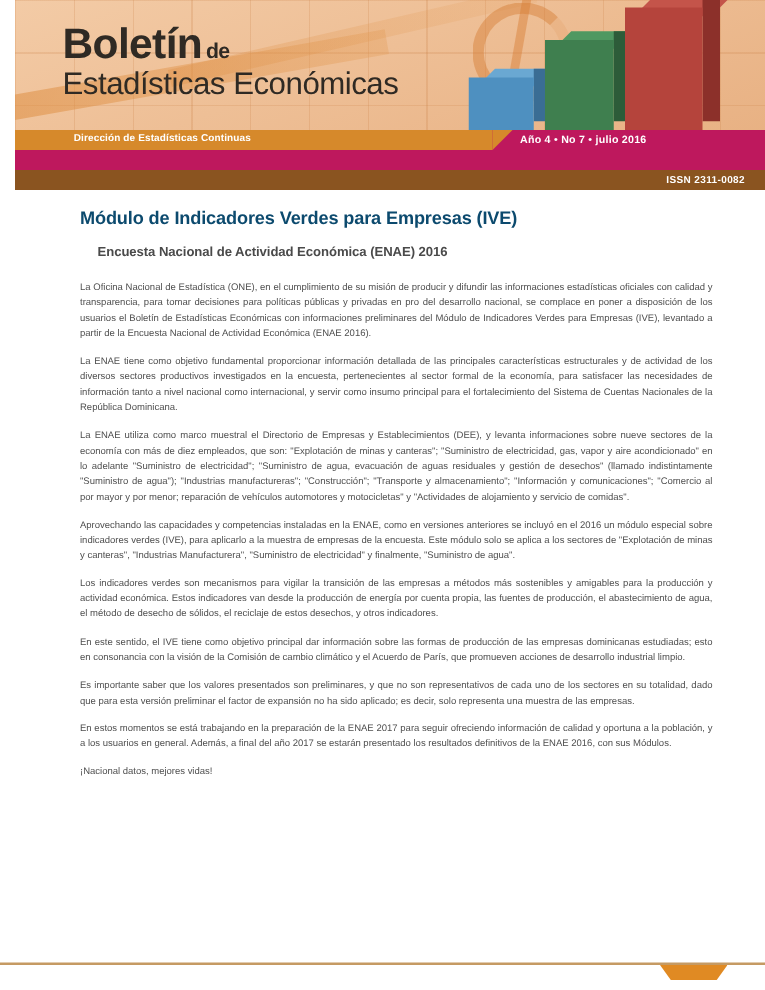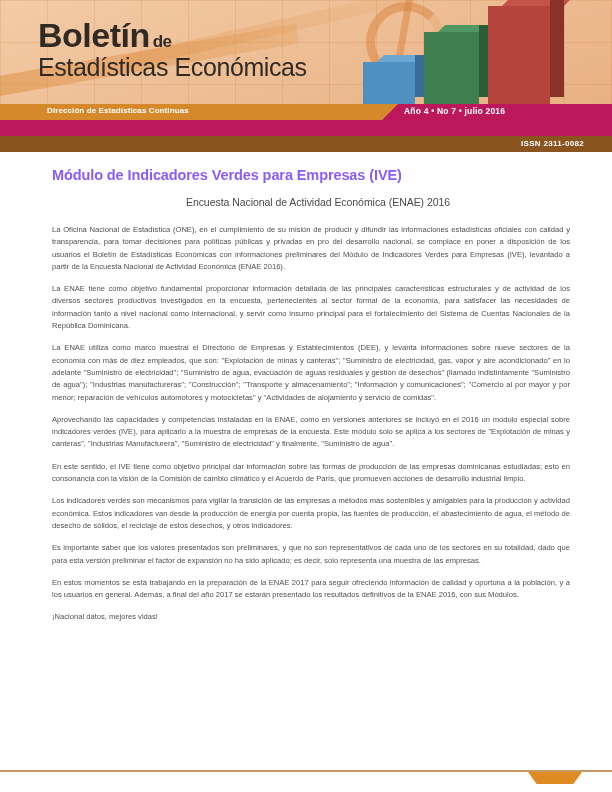--- a/index.html
+++ b/index.html
@@ -15,20 +15,21 @@
     overflow: hidden;
     position: relative;
   }
 
   .page {
     position: relative;
     width: 612px;
     height: 792px;
     background: #ffffff;
     box-sizing: border-box;
+    padding-left: 12px;
   }
 
   
   .masthead {
     position: relative;
     width: 612px;
     height: 104px;
     overflow: hidden;
     background: #f0c49a;
   }
@@ -212,31 +213,30 @@
   }
 
   
   .content {
     position: relative;
     padding: 15px 42px 0 52px;
   }
   .doc-title {
     font-size: 14.5px;
     font-weight: bold;
-    color: #8b5cf6;
+    color: #0c4a6e;
     margin: 0 0 0 0;
     letter-spacing: -0.1px;
   }
   .doc-subtitle {
     font-size: 10.5px;
-    font-weight: normal;
+    font-weight: bold;
     color: #4a4a4a;
     margin: 13px 0 0 14px;
     letter-spacing: -0.05px;
-    text-align: center;
   }
   .body-copy {
     margin-top: 16px;
   }
   .body-copy p {
     font-size: 7.6px;
     line-height: 1.62;
     text-align: justify;
     color: #4f4f4f;
     margin: 0 0 10px 0;
@@ -309,22 +309,22 @@
 
   <div class="content">
     <h1 class="doc-title">Módulo de Indicadores Verdes para Empresas (IVE)</h1>
     <h2 class="doc-subtitle">Encuesta Nacional de Actividad Económica (ENAE) 2016</h2>
 
     <div class="body-copy">
       <p>La Oficina Nacional de Estadística (ONE), en el cumplimiento de su misión de producir y difundir las informaciones estadísticas oficiales con calidad y transparencia, para tomar  decisiones para políticas públicas y privadas en pro del desarrollo nacional, se complace en poner a disposición de los usuarios el Boletín de Estadísticas Económicas con informaciones preliminares del Módulo de Indicadores Verdes para Empresas (IVE), levantado a partir de la Encuesta Nacional de Actividad Económica (ENAE 2016).</p>
       <p>La ENAE tiene como objetivo fundamental proporcionar información detallada de las principales características estructurales y de actividad de los diversos sectores productivos investigados en la encuesta, pertenecientes al sector formal de la economía, para satisfacer las necesidades de información tanto a nivel nacional como internacional, y servir como insumo principal para el fortalecimiento del Sistema de Cuentas Nacionales de la República Dominicana.</p>
       <p>La ENAE utiliza como marco muestral el Directorio de Empresas y Establecimientos (DEE), y  levanta informaciones sobre nueve sectores de la economía con más de diez empleados, que son: "Explotación de minas y canteras"; "Suministro de electricidad, gas, vapor y aire acondicionado" en lo adelante  "Suministro de electricidad"; "Suministro de agua, evacuación de aguas residuales y gestión de desechos" (llamado indistintamente "Suministro de agua"); "Industrias manufactureras"; "Construcción"; "Transporte y almacenamiento"; "Información y comunicaciones"; "Comercio al por mayor y por menor; reparación de vehículos automotores y motocicletas"  y "Actividades de alojamiento y servicio de comidas".</p>
       <p>Aprovechando las capacidades y competencias instaladas en la ENAE, como en versiones anteriores se incluyó en el 2016 un módulo especial sobre indicadores verdes (IVE), para aplicarlo a la muestra de empresas de la encuesta. Este módulo solo se aplica a los sectores de "Explotación de minas y canteras", "Industrias Manufacturera", "Suministro de electricidad" y finalmente, "Suministro de agua".</p>
+      <p>Los indicadores verdes son mecanismos para vigilar la transición de las empresas a métodos más sostenibles y amigables para la producción y actividad económica. Estos indicadores van desde la producción de energía por cuenta propia, las fuentes de producción, el abastecimiento de agua, el método de desecho de sólidos, el reciclaje de estos desechos, y otros indicadores.</p>
       <p>En este sentido, el IVE tiene como objetivo principal dar información sobre las formas de producción de las empresas dominicanas estudiadas; esto en consonancia con la visión de la Comisión de cambio climático y el Acuerdo de París, que promueven acciones de desarrollo industrial limpio.</p>
-      <p>Los indicadores verdes son mecanismos para vigilar la transición de las empresas a métodos más sostenibles y amigables para la producción y actividad económica. Estos indicadores van desde la producción de energía por cuenta propia, las fuentes de producción, el abastecimiento de agua, el método de desecho de sólidos, el reciclaje de estos desechos, y otros indicadores.</p>
       <p>Es importante saber que los valores presentados son preliminares, y que no son representativos de cada uno de los sectores en su totalidad, dado que para esta versión preliminar el factor de expansión no ha sido aplicado; es decir, solo representa una muestra de las empresas.</p>
       <p>En estos momentos se está trabajando en la preparación de la ENAE 2017 para seguir ofreciendo información de calidad y oportuna a la población, y a los usuarios en general. Además, a final del año 2017 se estarán presentado los resultados definitivos de la ENAE 2016, con sus Módulos.</p>
       <p class="exclaim">¡Nacional datos, mejores vidas!</p>
     </div>
   </div>
 
   <div class="footer-rule"></div>
   <div class="footer-tab"></div>
 
 </div>

